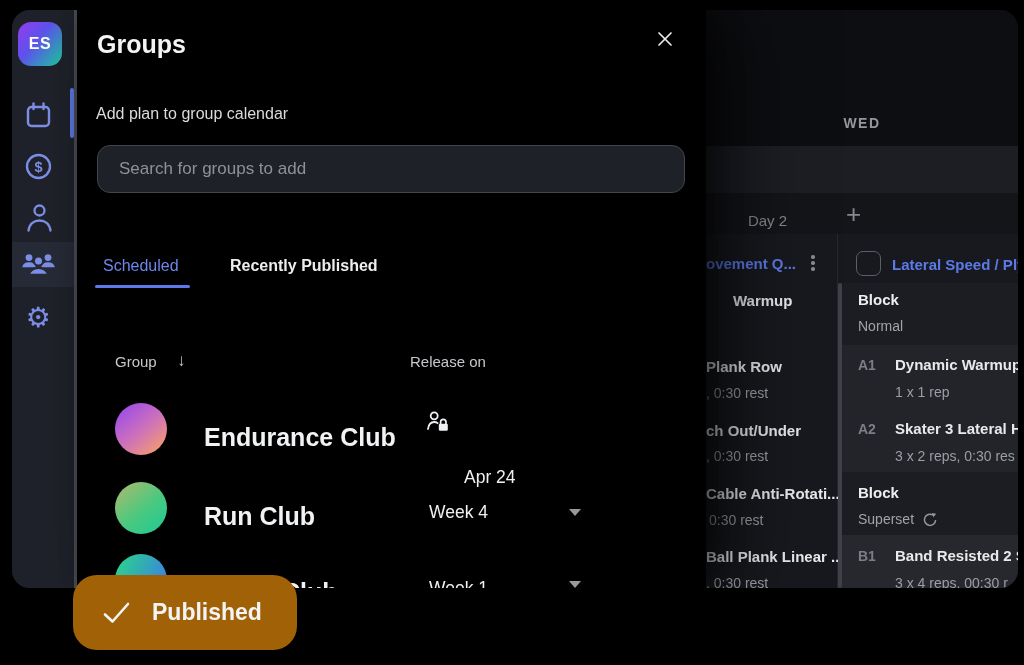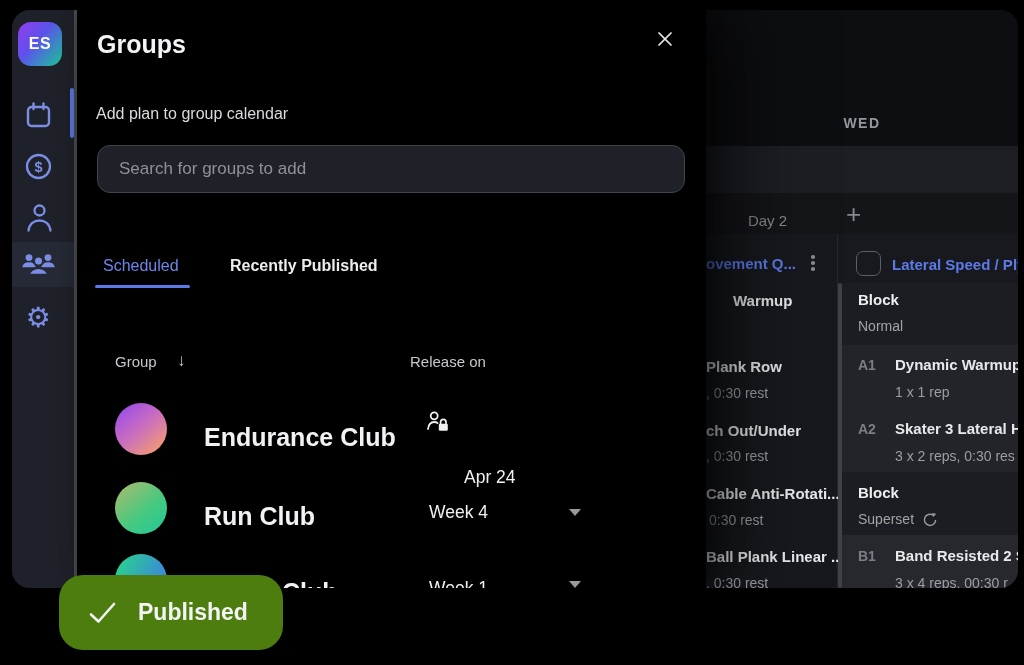--- a/index.html
+++ b/index.html
@@ -66,21 +66,21 @@
   .th{font-size:15px;color:#c6c8cc;}
   .row-name{font-size:25px;font-weight:700;color:#f1f2f4;white-space:nowrap;margin-left:16px;}
   .row-rel{font-size:17.5px;color:#eef0f2;white-space:nowrap;}
   .g-avatar{width:52px;height:52px;border-radius:50%;}
   .grad-1{background:linear-gradient(140deg,#9a4ce8 8%,#c96dc0 48%,#f59d6f 92%);}
   .grad-2{background:linear-gradient(140deg,#aaba6e 4%,#49c97f 55%,#23c996 95%);}
   .grad-3{background:linear-gradient(115deg,#2dc996 15%,#3b82e0 85%);}
   .caret{width:0;height:0;border-left:6px solid transparent;border-right:6px solid transparent;
          border-top:7px solid #97999e;}
   
-  .toast{left:59px;top:575px;width:224px;height:75px;border-radius:24px;background:#4d7c0f;
+  .toast{left:73px;top:575px;width:224px;height:75px;border-radius:24px;background:#a16207;
          display:flex;align-items:center;padding-left:30px;box-sizing:border-box;z-index:50;}
   .toast-label{margin-left:22px;font-size:23px;font-weight:700;color:#f3f4f5;}
 </style>
 </head>
 <body>
 
 <div class="abs app">
 
   <div>
     <div class="abs band-top"></div>

